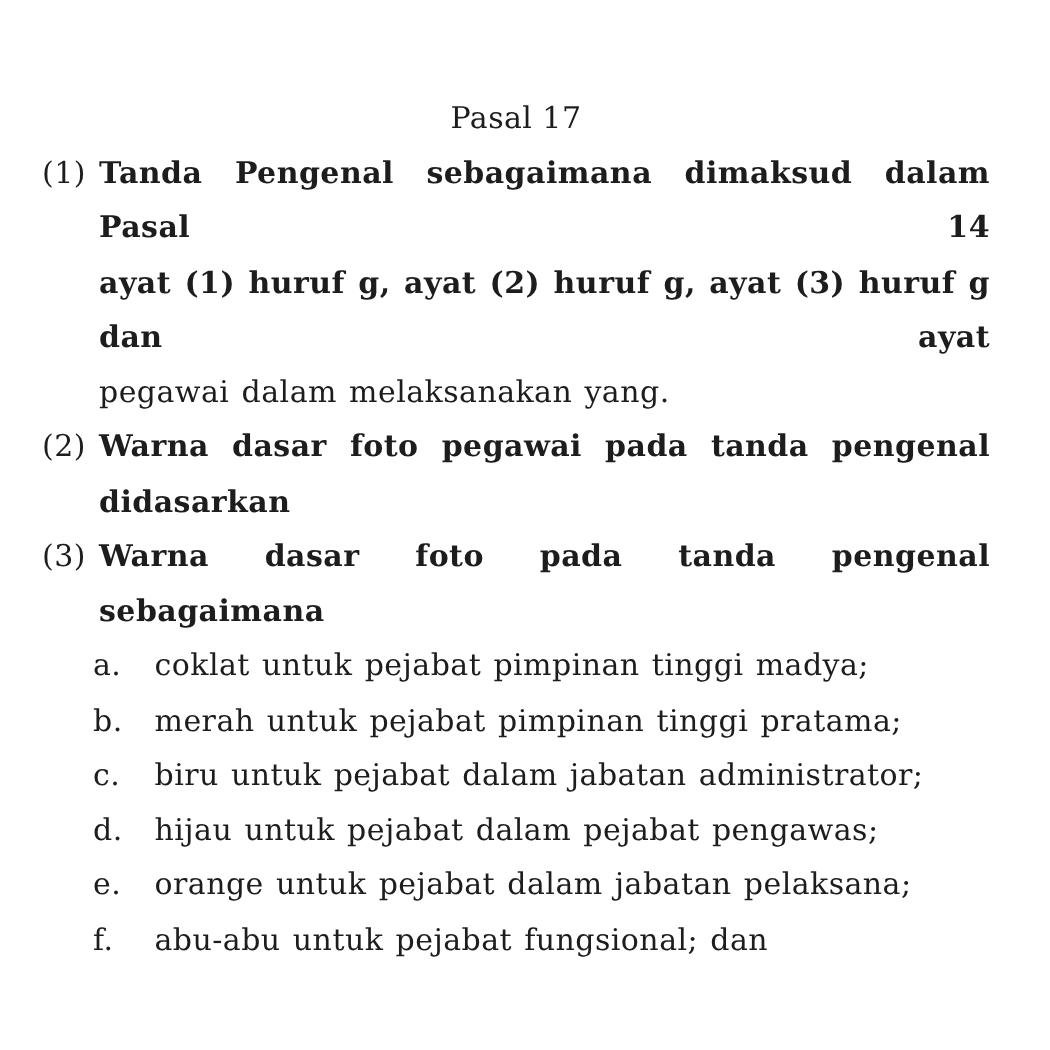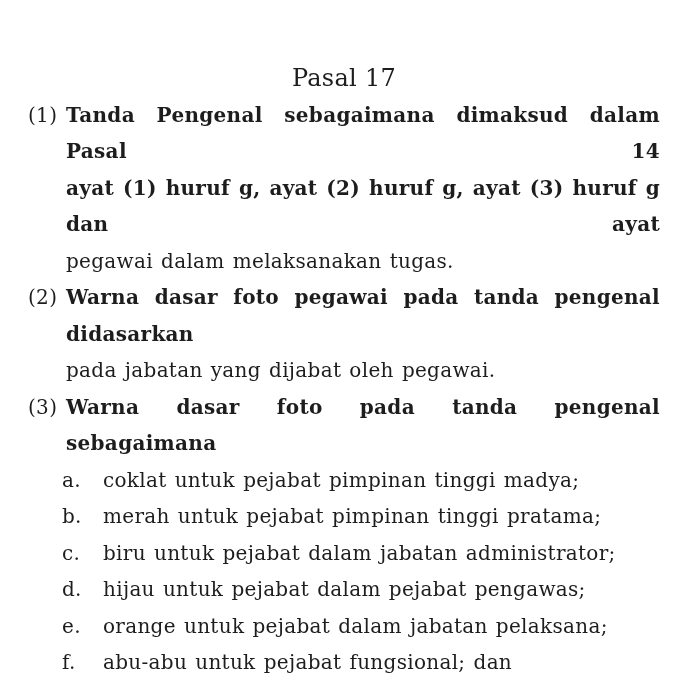--- a/index.html
+++ b/index.html
@@ -13,21 +13,21 @@
   .page {
     position: relative;
     width: 700px; height: 700px;
     padding-top: 60px;
     background: #ffffff;
   }
   .title {
     margin-left: 28px;
     margin-right: 40px;
     text-align: center;
-    font-size: 24px;
+    font-size: 20px;
     line-height: 36.5px;
     letter-spacing: 0.3px;
   }
   .para {
     display: flex;
     margin-left: 28px;
     margin-right: 40px;
     font-size: 20px;
     line-height: 36.5px;
     letter-spacing: 0.3px;
@@ -63,29 +63,28 @@
 
 <div class="page">
 
   <div class="title">Pasal 17</div>
 
   <div class="para">
     <span class="marker">(1)</span>
     <div class="para-body">
       <div class="line just">Tanda Pengenal sebagaimana dimaksud dalam Pasal 14</div>
       <div class="line just">ayat (1) huruf g, ayat (2) huruf g, ayat (3) huruf g dan ayat</div>
-      <div class="line">pegawai dalam melaksanakan tugas.</div>
+      <div class="line">pegawai dalam melaksanakan yang.</div>
     </div>
   </div>
 
   <div class="para">
     <span class="marker">(2)</span>
     <div class="para-body">
       <div class="line just">Warna dasar foto pegawai pada tanda pengenal didasarkan</div>
-      <div class="line">pada jabatan yang dijabat oleh pegawai.</div>
     </div>
   </div>
 
   <div class="para">
     <span class="marker">(3)</span>
     <div class="para-body">
       <div class="line just">Warna dasar foto pada tanda pengenal sebagaimana</div>
     </div>
   </div>
 

